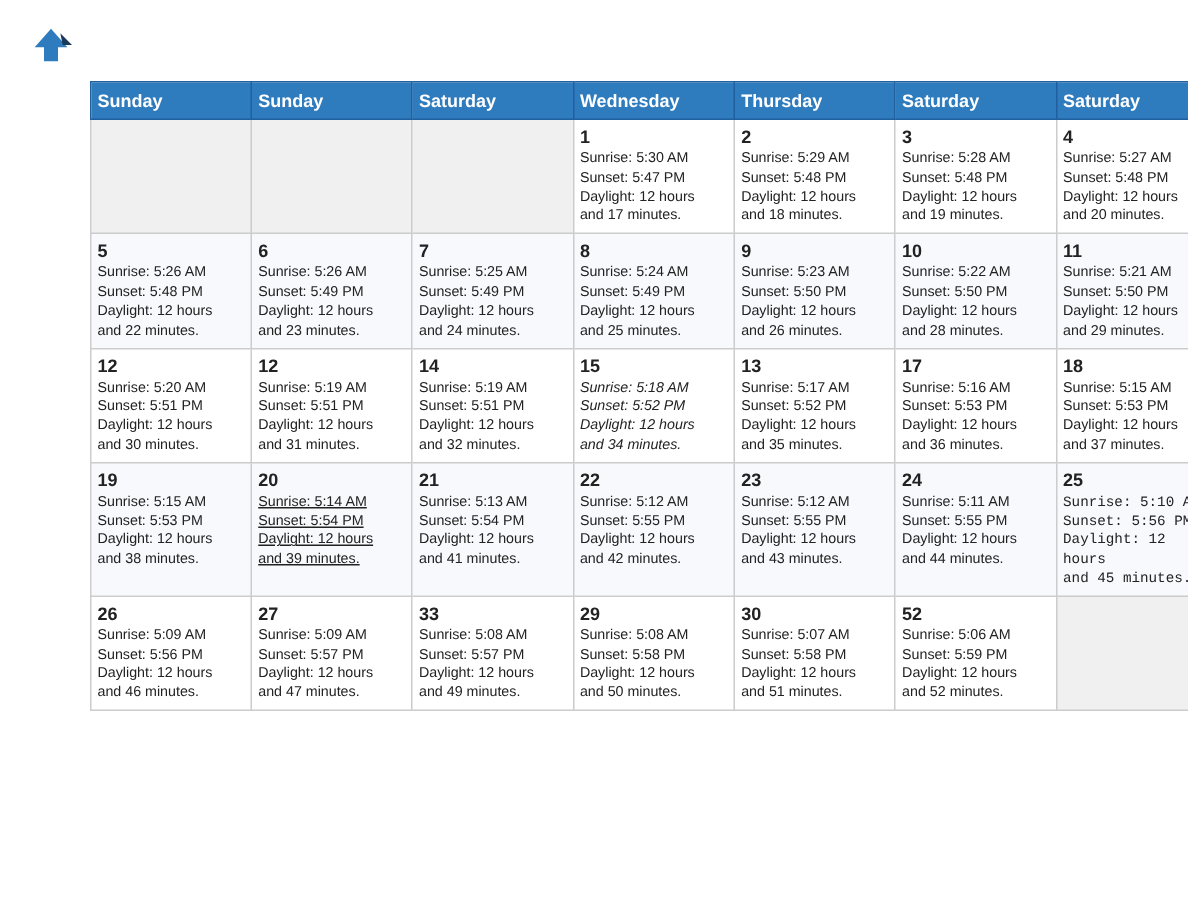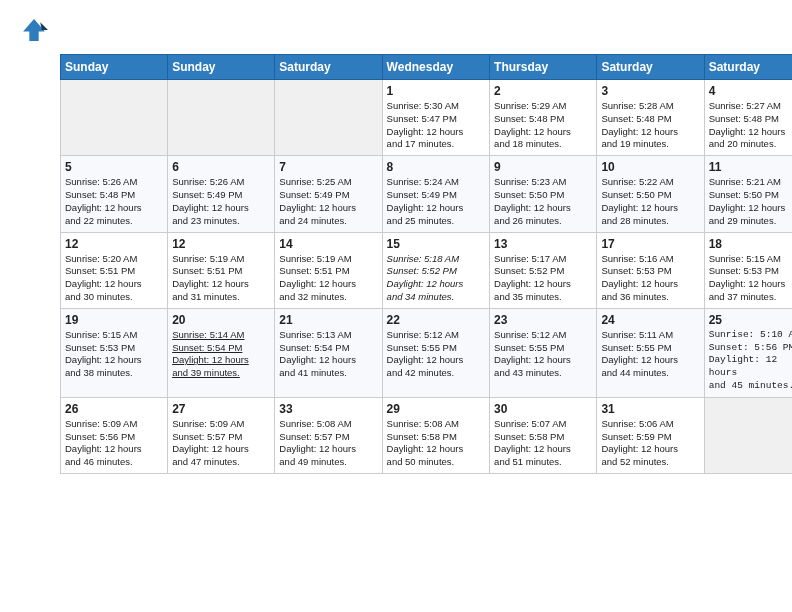--- a/index.html
+++ b/index.html
@@ -342,21 +342,21 @@
 and 50 minutes.</div>
           </td>
           <td>
             <span class="day-num">30</span>
             <div class="cell-text" style="white-space: pre-line;">Sunrise: 5:07 AM
 Sunset: 5:58 PM
 Daylight: 12 hours
 and 51 minutes.</div>
           </td>
           <td>
-            <span class="day-num">31</span>
+            <span class="day-num">52</span>
             <div class="cell-text" style="white-space: pre-line;">Sunrise: 5:06 AM
 Sunset: 5:59 PM
 Daylight: 12 hours
 and 52 minutes.</div>
           </td>
           <td class="empty-cell"></td>
         </tr>
       </tbody>
   </table>
 </div>

